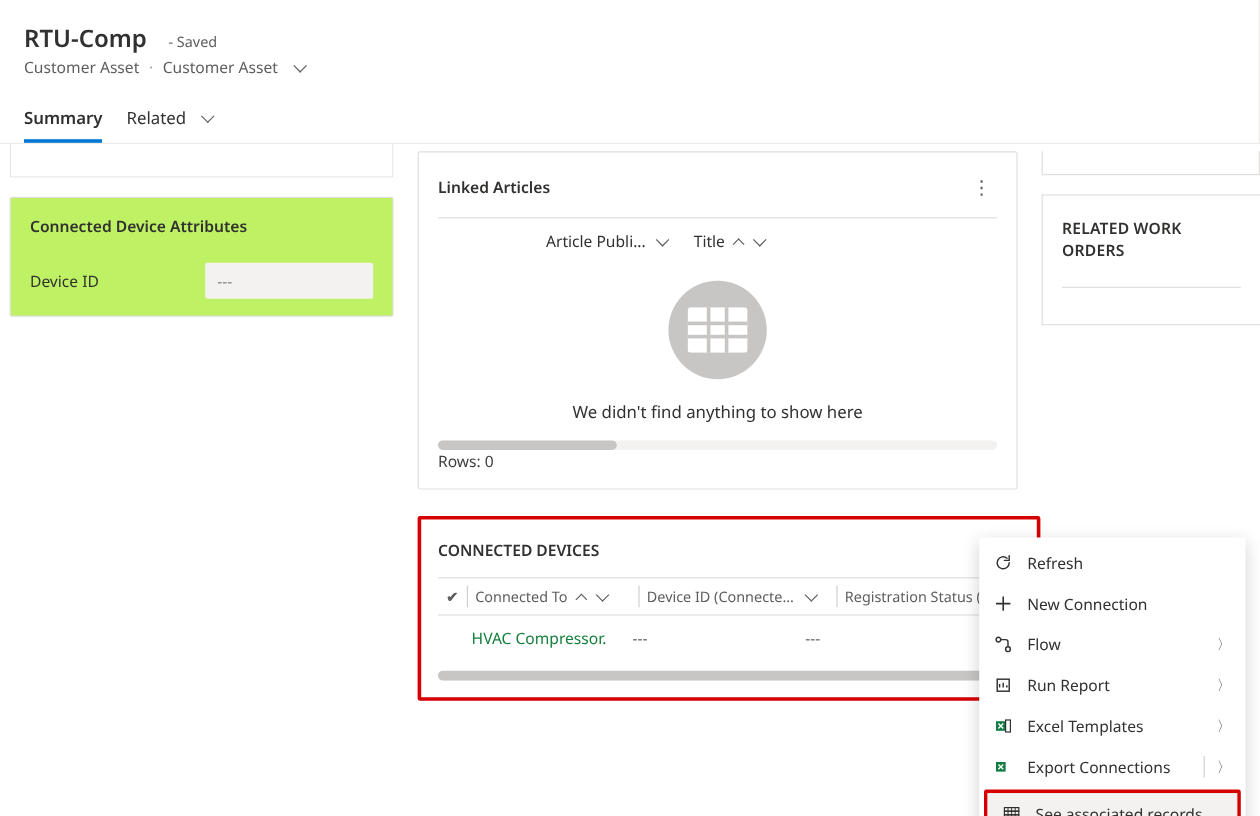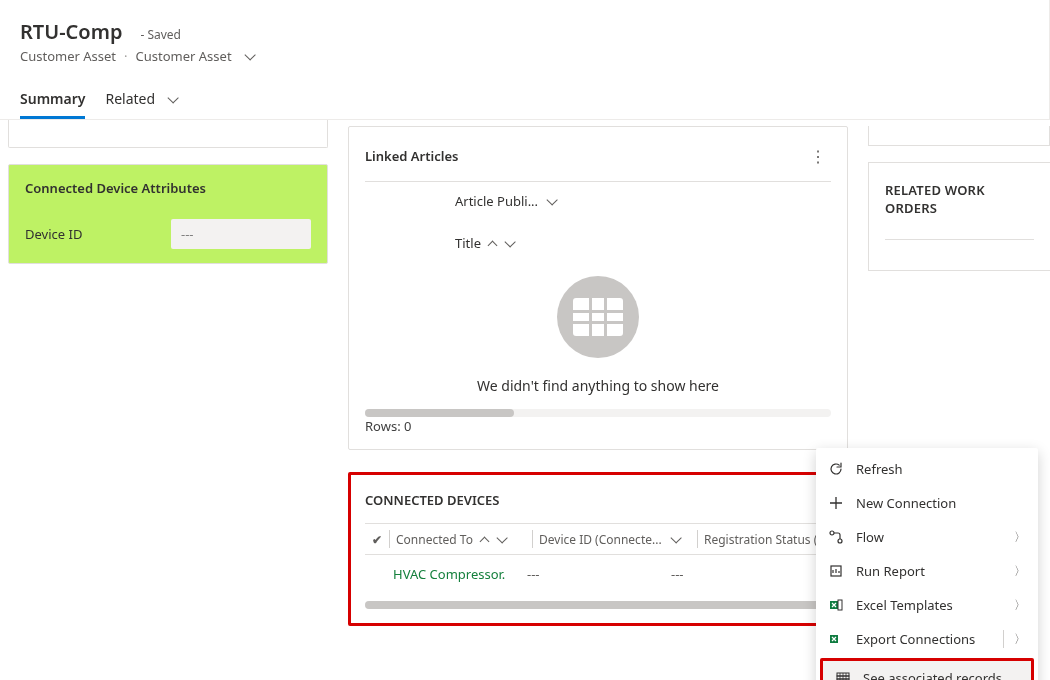--- a/index.html
+++ b/index.html
@@ -84,21 +84,21 @@
   }
   .linked-title { font-weight: 600; font-size: 13px; }
   .header-row { display: flex; justify-content: space-between; align-items: center; margin-bottom: 12px; }
   .more-btn {
     width: 26px; height: 26px; display: flex; align-items: center; justify-content: center;
     cursor: pointer; font-size: 16px; color: #605e5c; border-radius: 2px;
   }
 
   .col-headers {
     display: flex; gap: 24px; font-size: 13px; color: #323130;
-    padding: 0 0 10px 90px; border-top: 1px solid #e1dfdd; padding-top: 10px; flex-direction: column;
+    padding: 0 0 10px 90px; border-top: 1px solid #e1dfdd; padding-top: 10px;
   }
   .col-headers .ch { display: inline-flex; align-items: center; gap: 4px; }
 
   .empty-state { text-align: center; padding-top: 14px; }
   .grid-ico {
     width: 82px; height: 82px; background: #c8c6c4; border-radius: 50%;
     margin: 0 auto 18px auto; display: flex; align-items: center; justify-content: center;
   }
   .grid-ico-inner {
     width: 50px; height: 38px;

